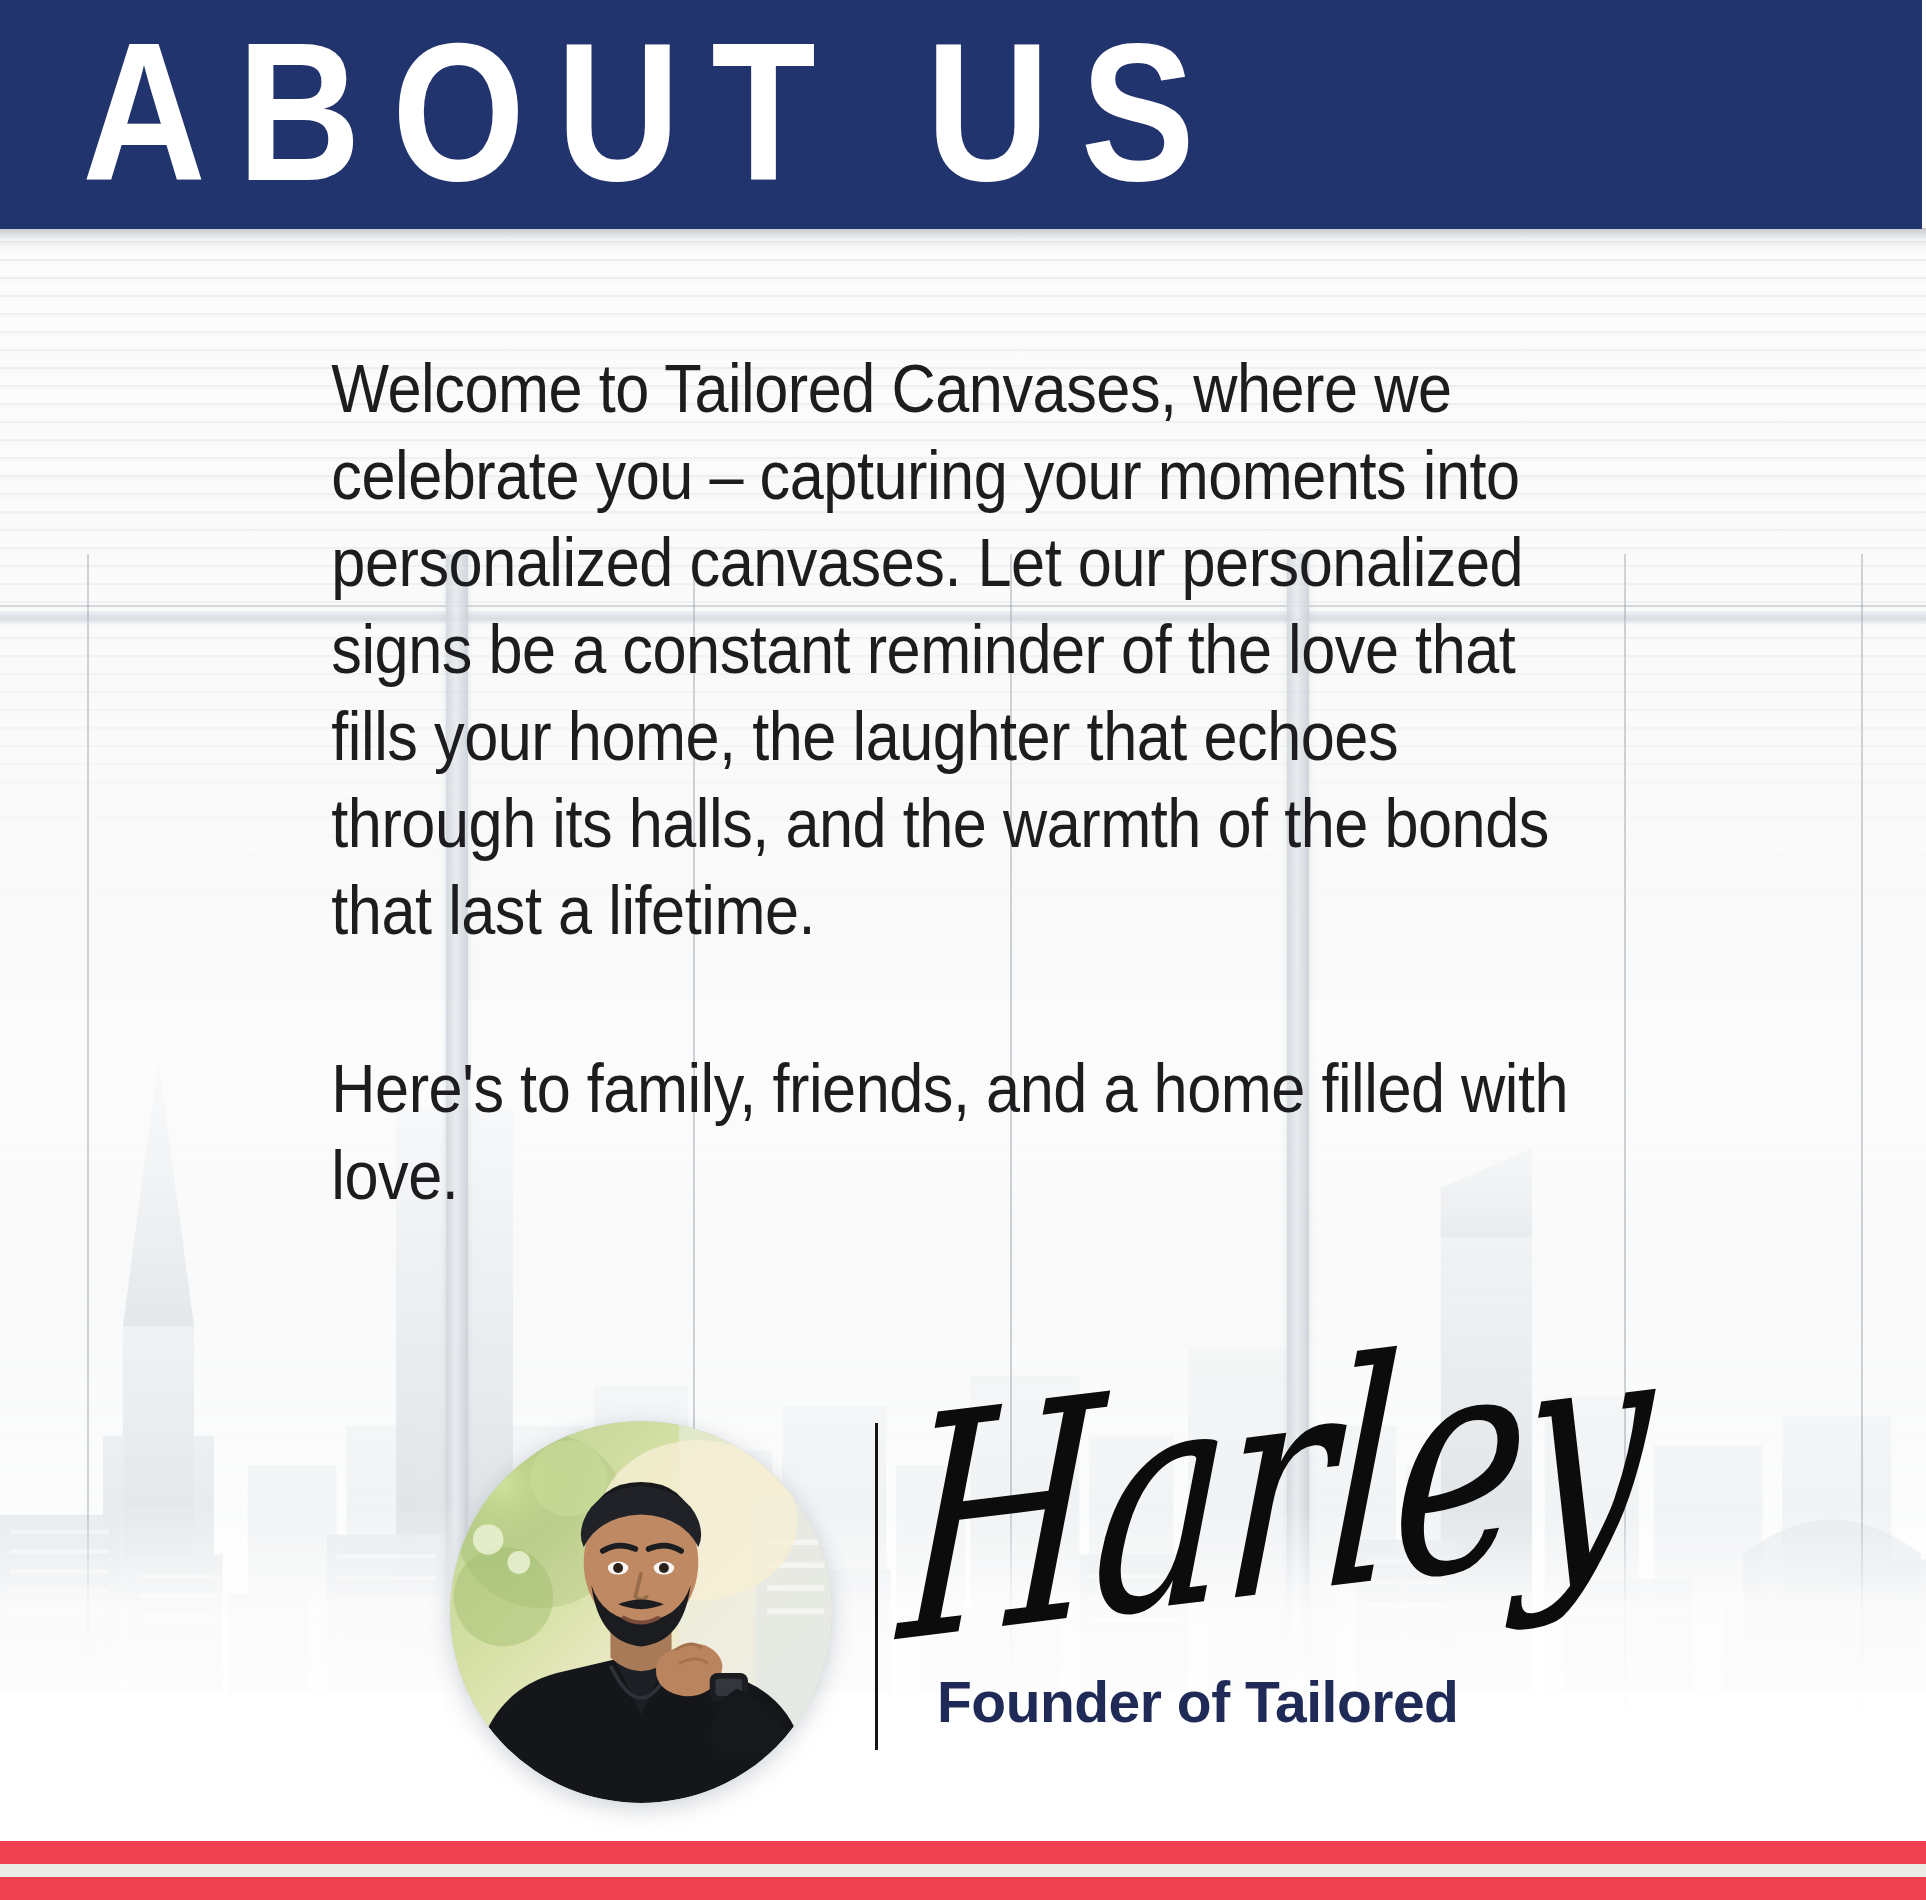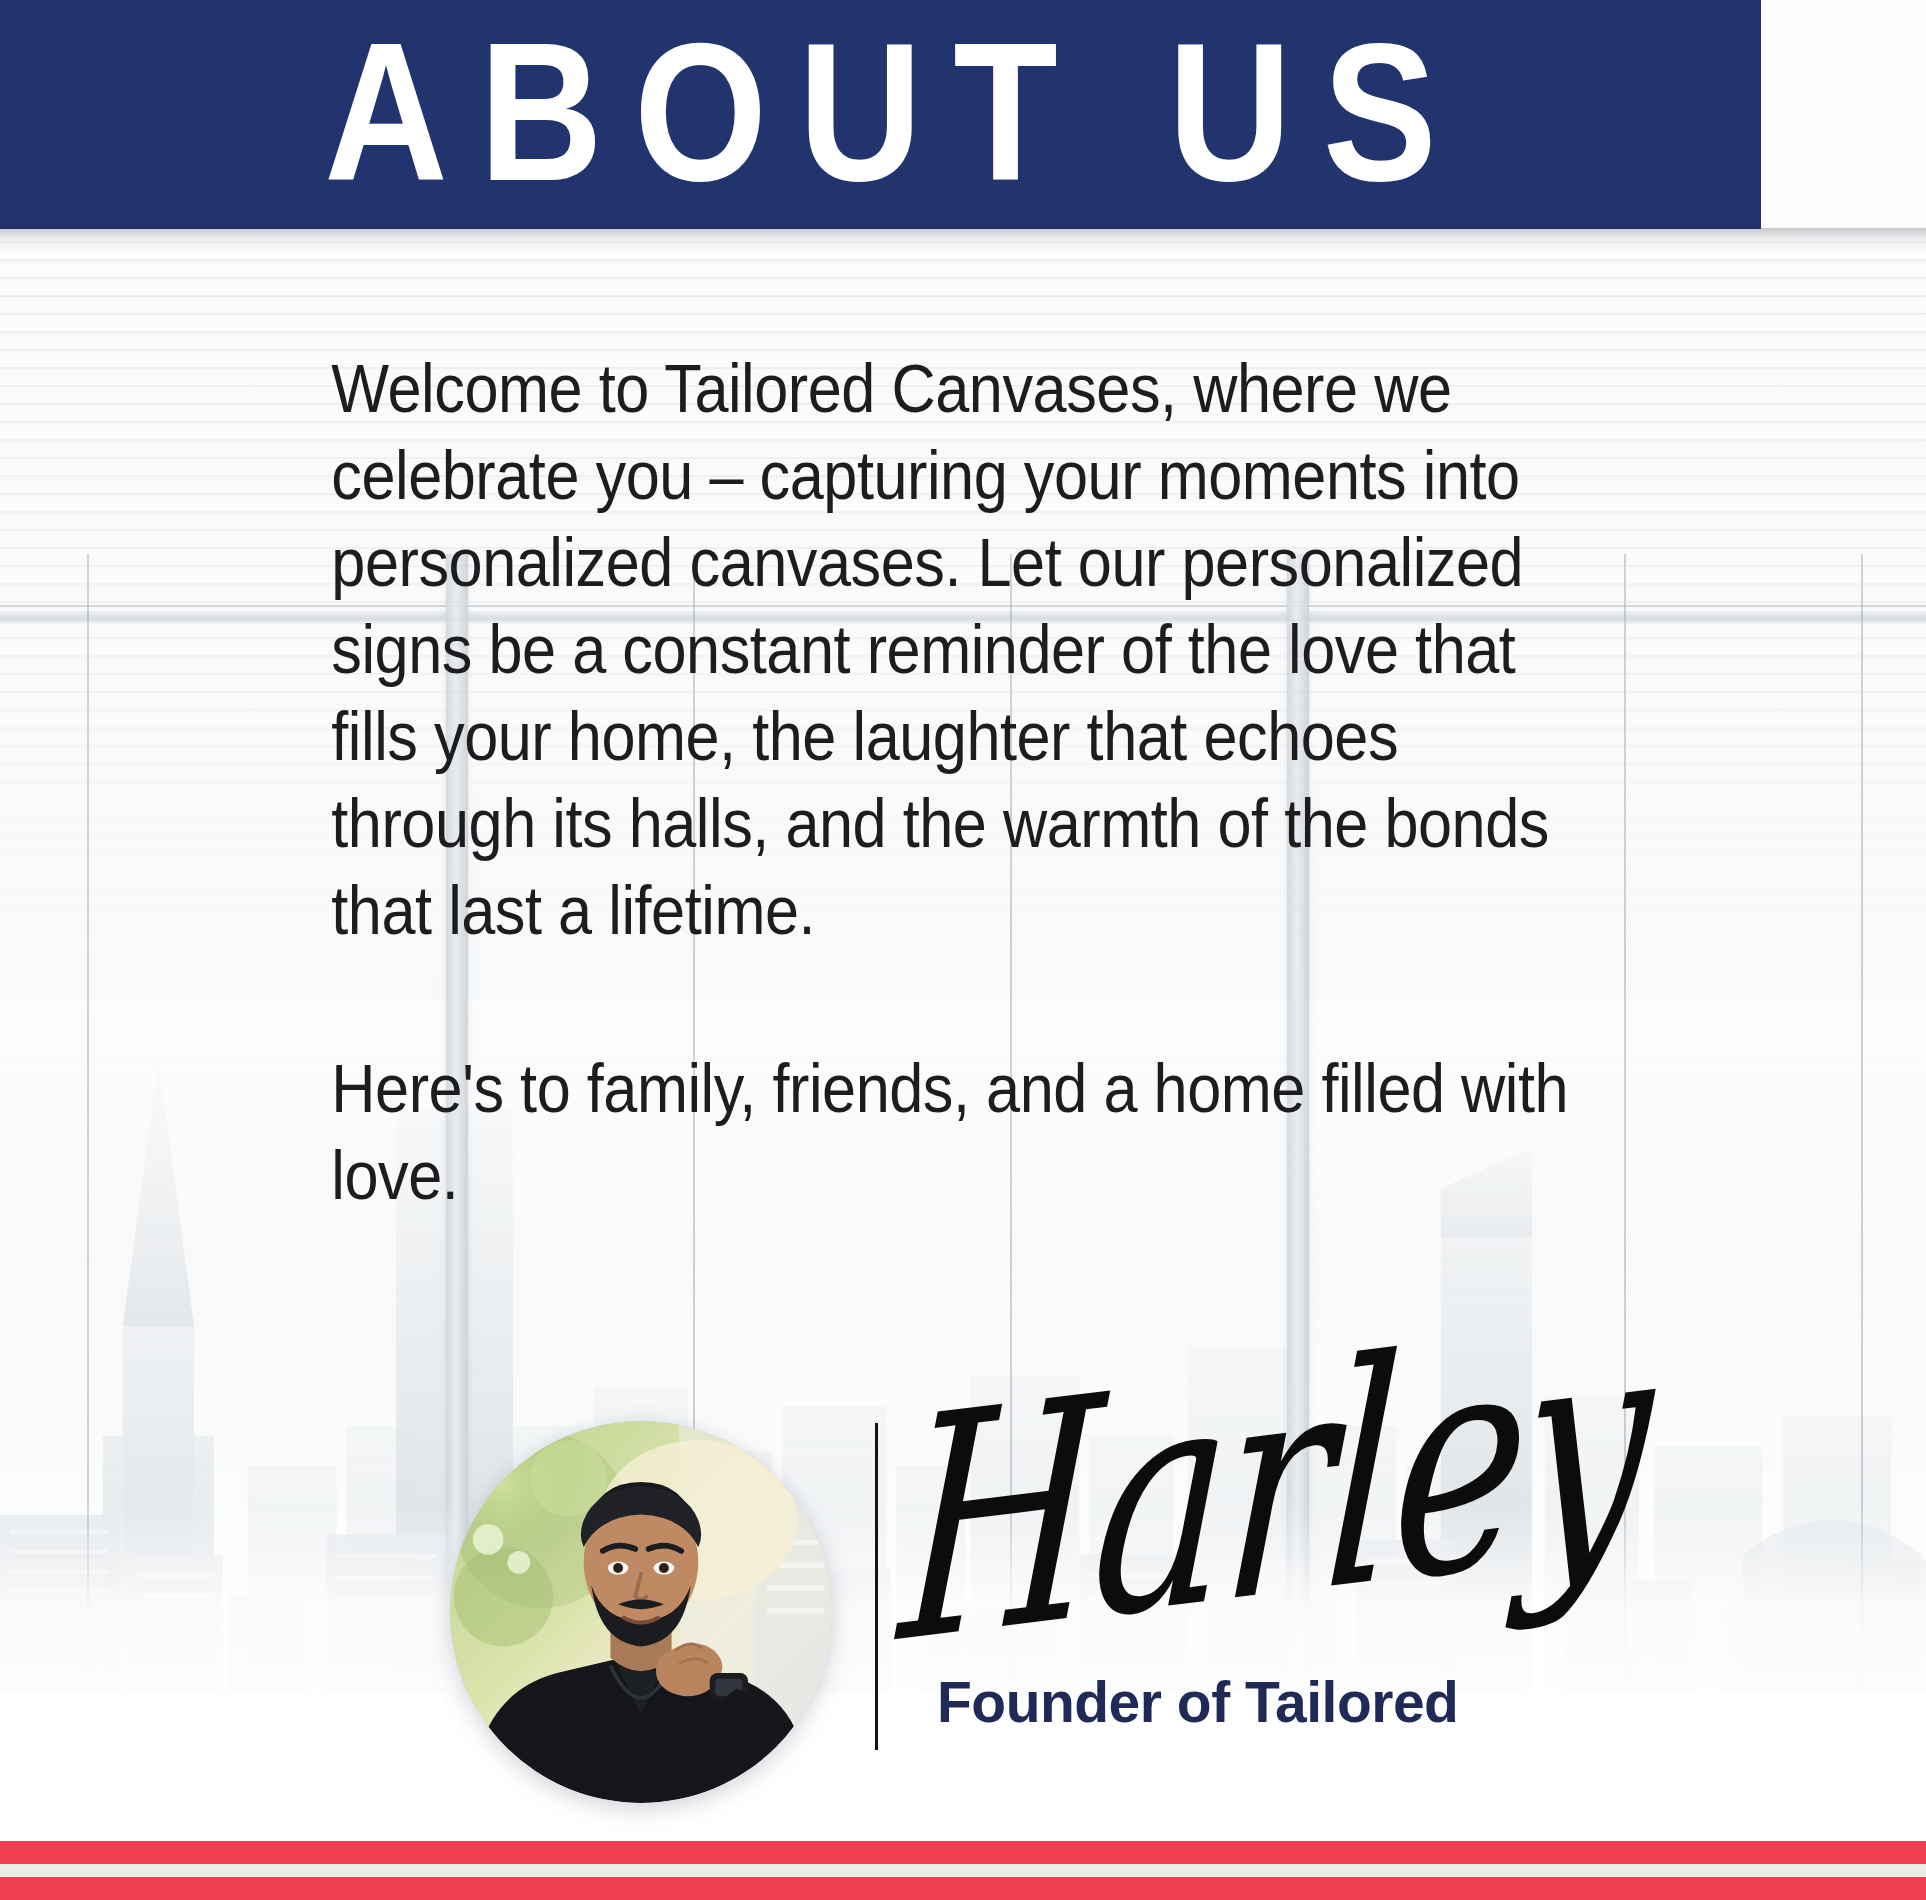--- a/index.html
+++ b/index.html
@@ -111,25 +111,25 @@
     left: 0; right: 0;
     bottom: 59px;
     height: 337px;
     background: linear-gradient(180deg, rgba(255,255,255,0) 0%, rgba(255,255,255,.85) 30%, #ffffff 70%, #ffffff 100%);
   }
 
   
   .banner {
     position: absolute;
     left: 0; top: 0;
-    width: 1761px;
+    width: 1922px;
     height: 229px;
     display: flex;
     align-items: center;
-    justify-content: center;
+    justify-content: flex-start;
     z-index: 5;
   }
   .banner-title {
     color: #ffffff;
     font-family: "Liberation Sans", sans-serif;
     font-weight: 700;
     font-size: 186px;
     line-height: 1;
     letter-spacing: 34px;
     text-indent: 34px;

